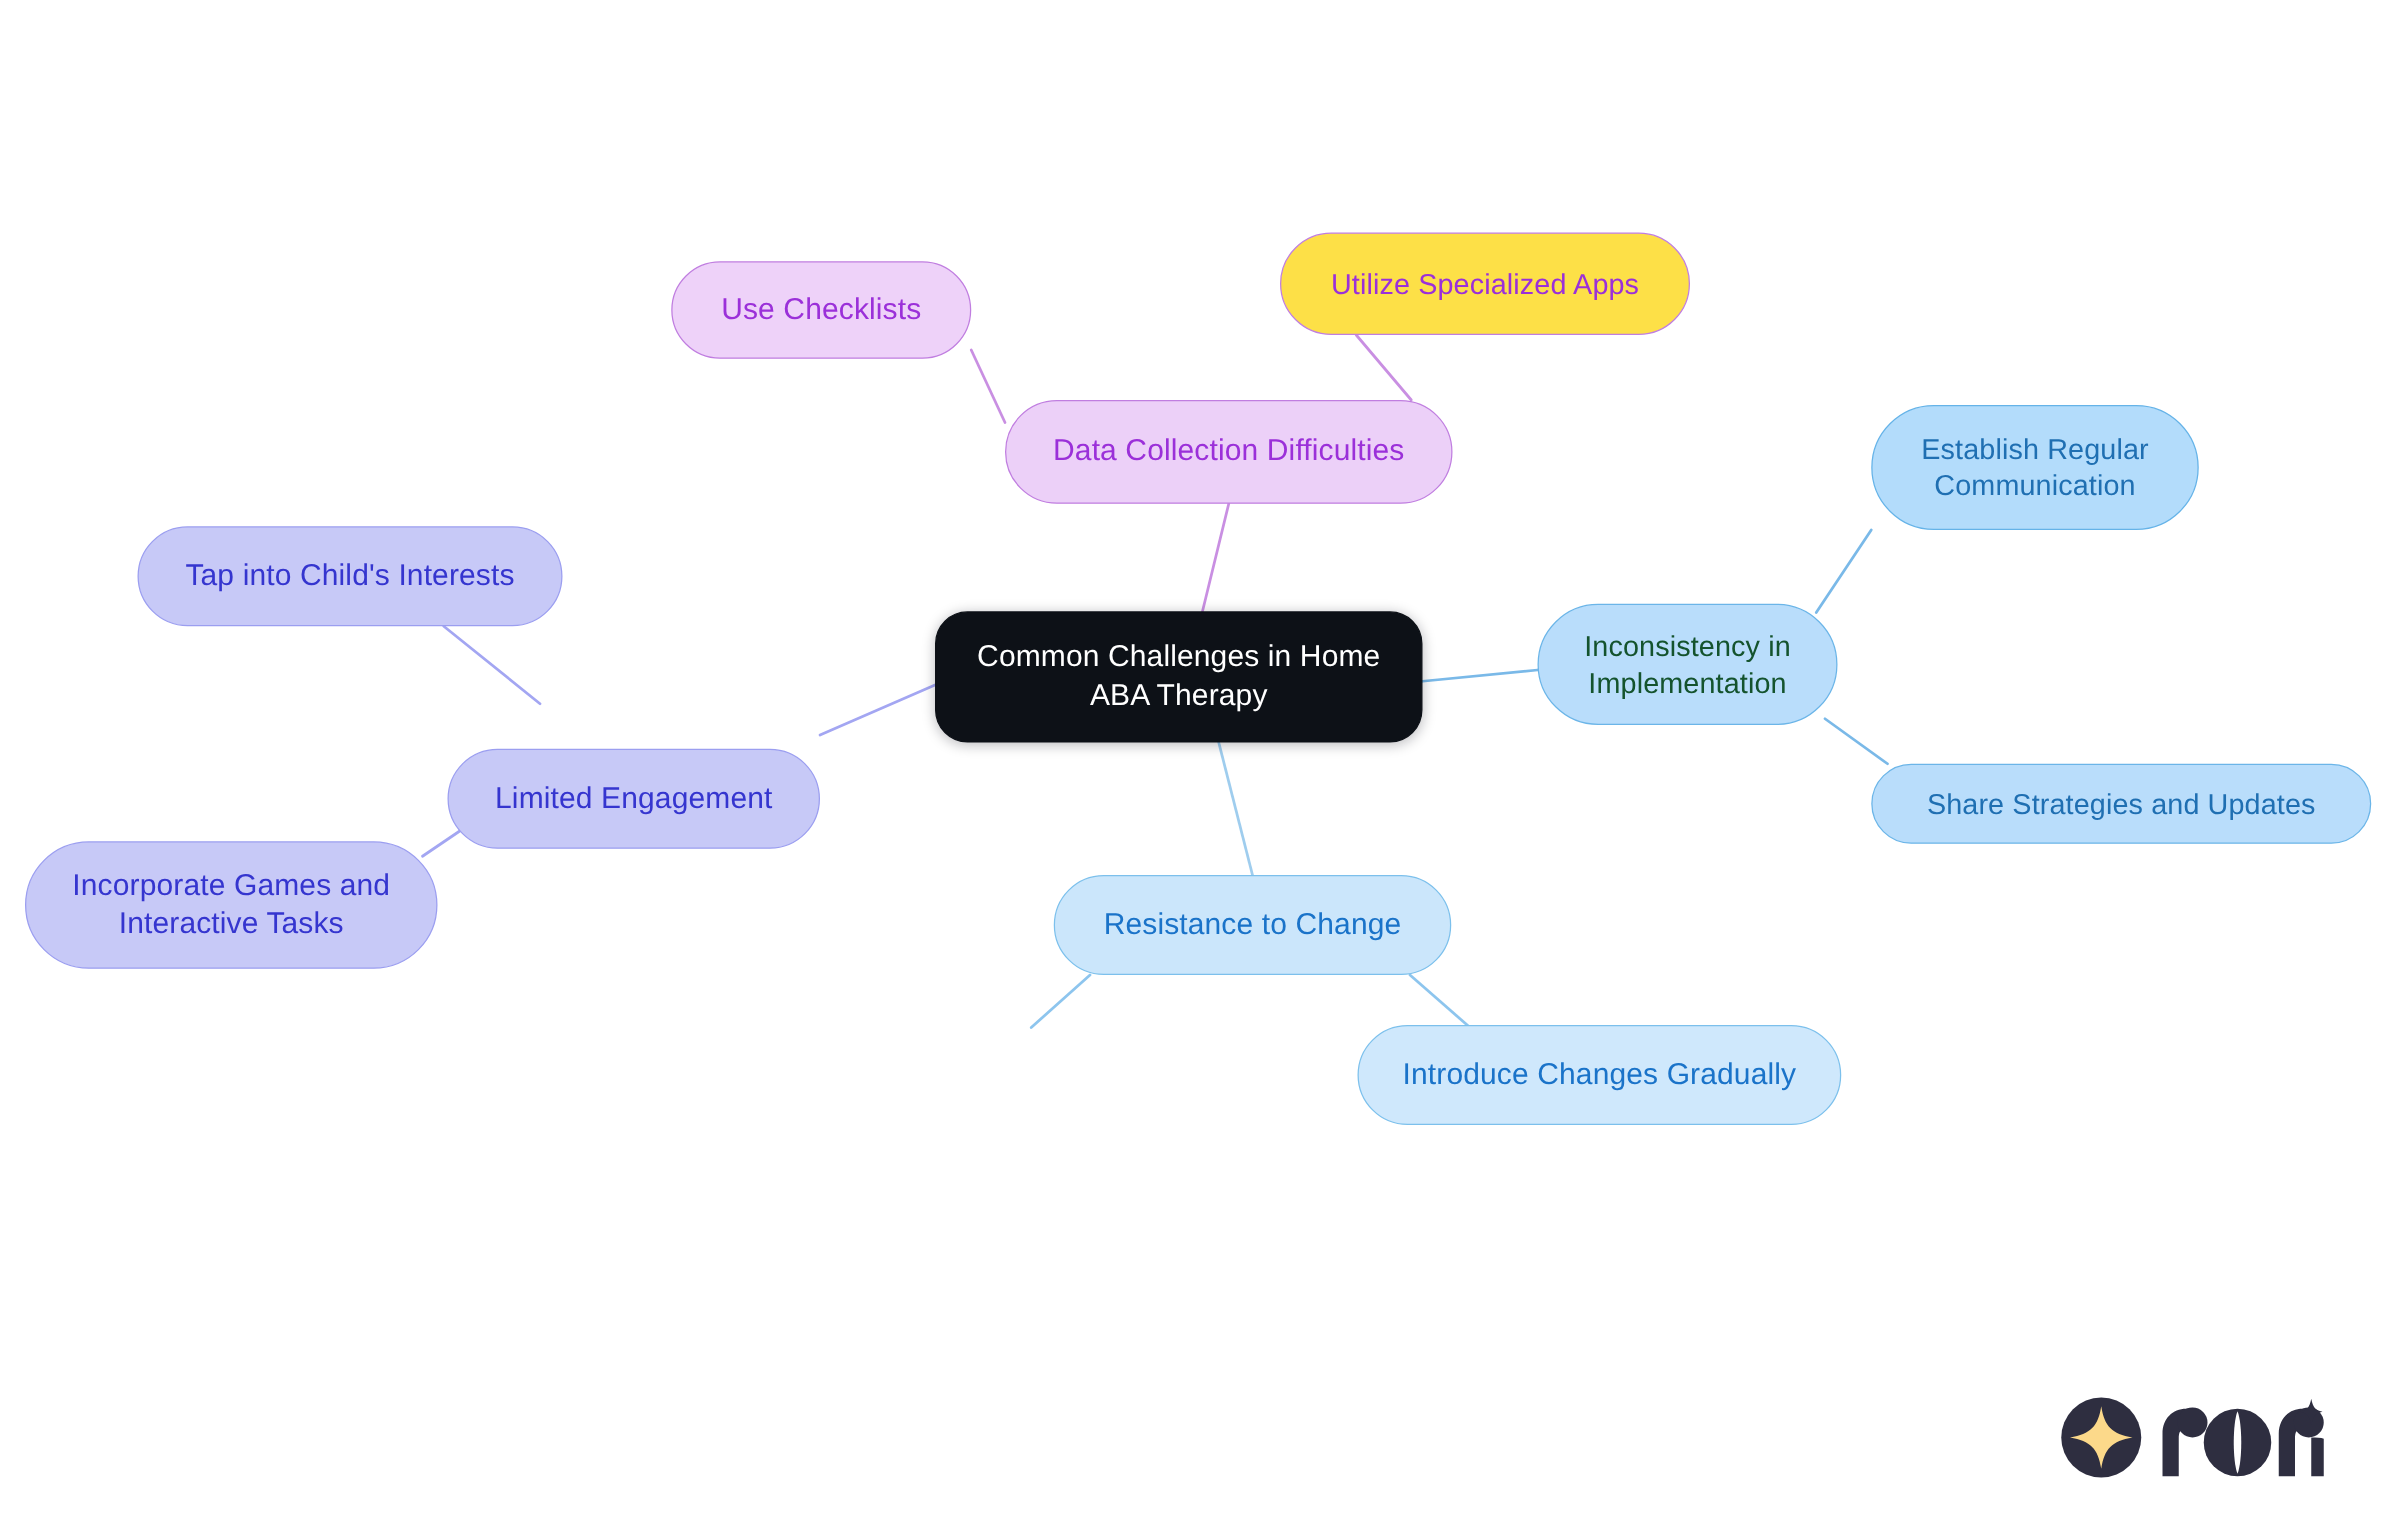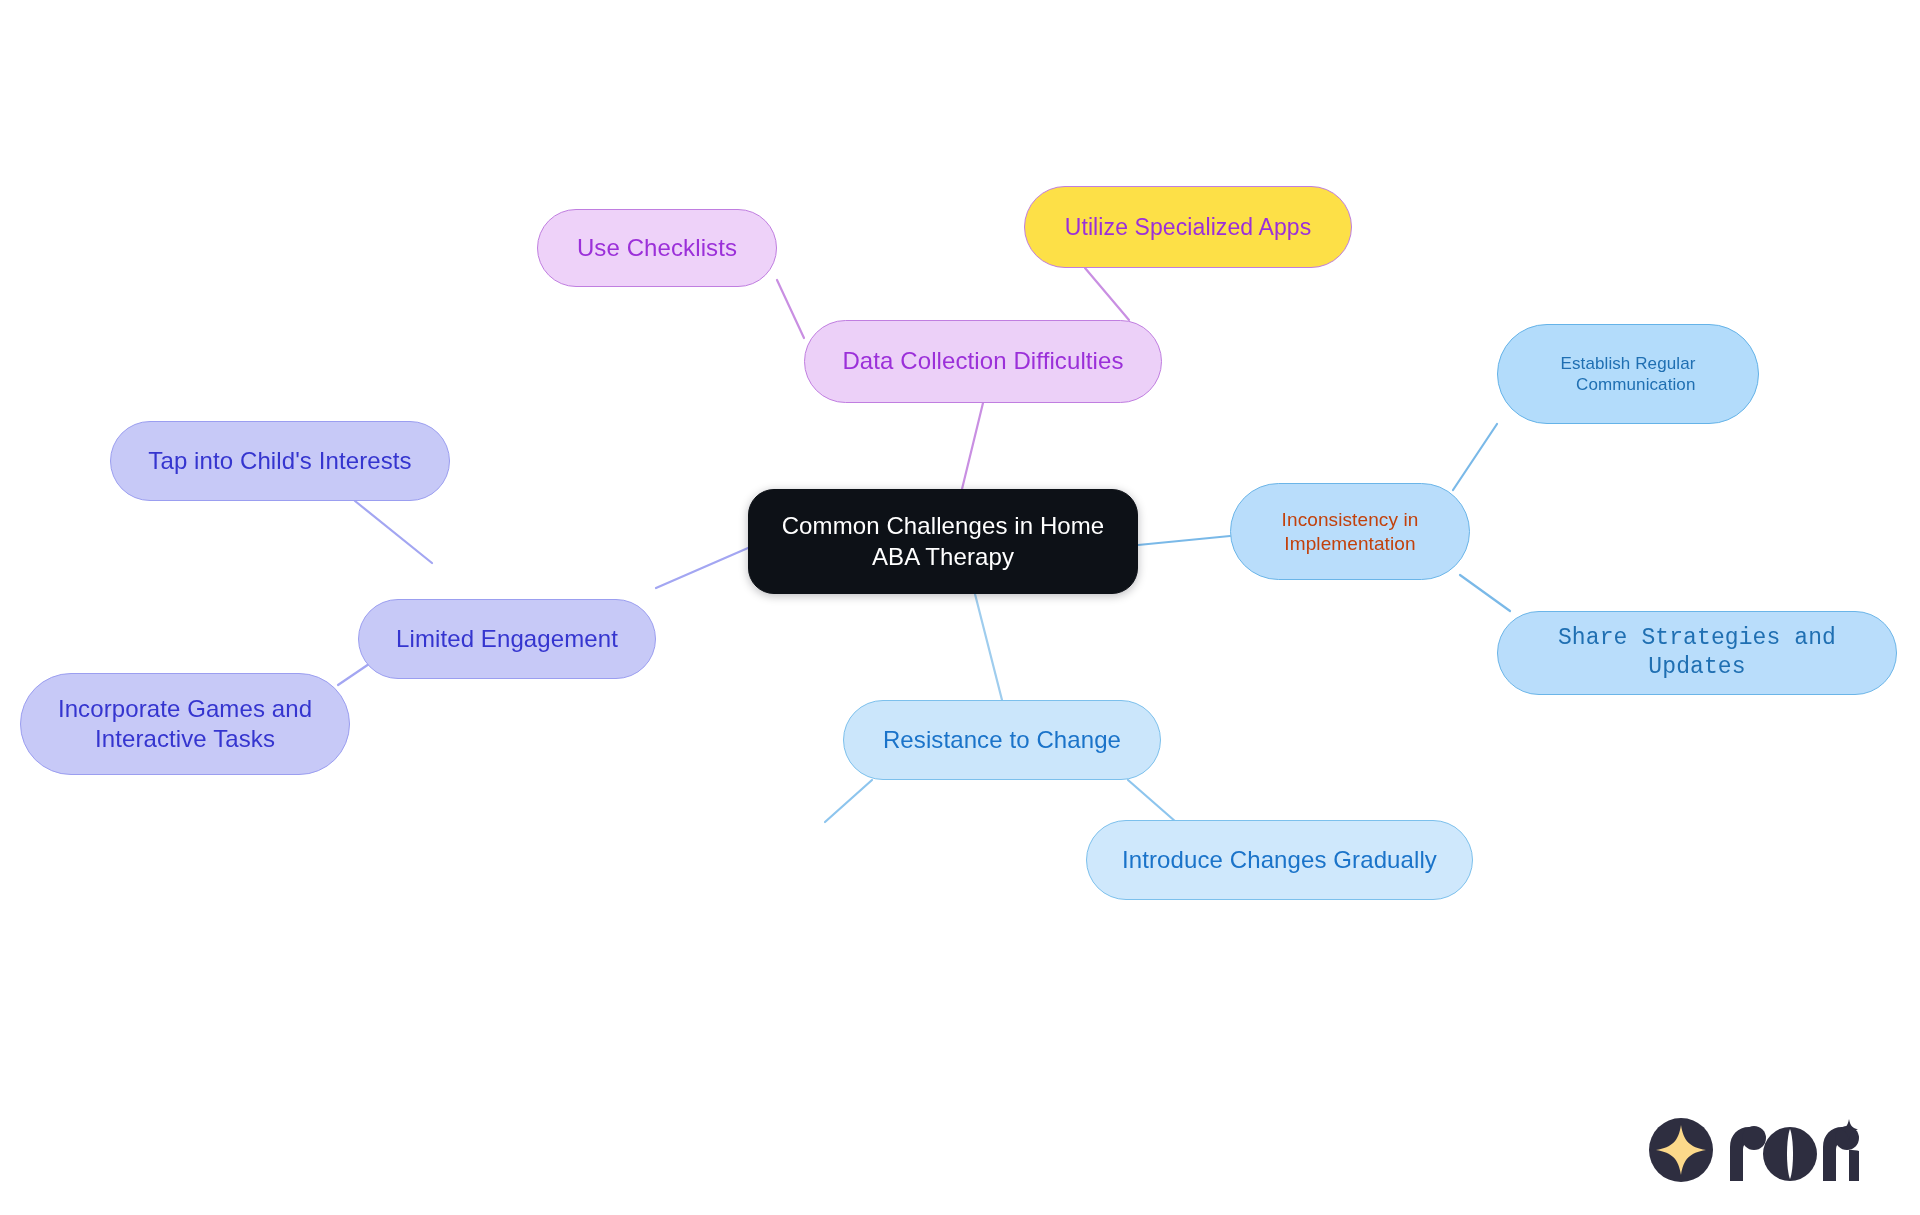--- a/index.html
+++ b/index.html
@@ -73,25 +73,25 @@
       <line x1="400" y1="643" x2="338" y2="685" stroke="#a3a6f2" stroke-width="2.2" stroke-linecap="round"></line>
     </svg>
 
   <div class="node root" style="left: 748px; top: 489px; width: 390px; height: 105px; background: rgb(13, 17, 23); border-color: rgb(13, 17, 23); color: rgb(255, 255, 255); font-size: 24px; text-align: center;"><span>Common Challenges in Home
 ABA Therapy</span></div>
 
   <div class="node" style="left: 804px; top: 320px; width: 358px; height: 83px; background: rgb(236, 208, 248); border-color: rgb(192, 126, 224); color: rgb(155, 48, 217); font-size: 24px;"><span>Data Collection Difficulties</span></div>
   <div class="node" style="left: 537px; top: 209px; width: 240px; height: 78px; background: rgb(238, 210, 249); border-color: rgb(192, 126, 224); color: rgb(155, 48, 217); font-size: 24px;"><span>Use Checklists</span></div>
   <div class="node" style="left: 1024px; top: 186px; width: 328px; height: 82px; background: #fde047; border-color: rgb(192, 126, 224); color: rgb(155, 48, 217); font-size: 23px;"><span>Utilize Specialized Apps</span></div>
 
-  <div class="node" style="left: 1230px; top: 483px; width: 240px; height: 97px; background: rgb(185, 221, 251); border-color: rgb(107, 181, 232); color: #c2410c; font-size: 19px;"><span>Inconsistency in
+  <div class="node" style="left: 1230px; top: 483px; width: 240px; height: 97px; background: rgb(185, 221, 251); border-color: rgb(107, 181, 232); color: #14532d; font-size: 23px;"><span>Inconsistency in
 Implementation</span></div>
-  <div class="node" style="left: 1497px; top: 324px; width: 262px; height: 100px; background: rgb(179, 220, 251); border-color: rgb(101, 179, 232); color: rgb(31, 111, 178); font-size: 17px; text-align: right;"><span>Establish Regular
+  <div class="node" style="left: 1497px; top: 324px; width: 262px; height: 100px; background: rgb(179, 220, 251); border-color: rgb(101, 179, 232); color: rgb(31, 111, 178); font-size: 23px;"><span>Establish Regular
 Communication</span></div>
-  <div class="node" style="left: 1497px; top: 611px; width: 400px; height: 84px; background: rgb(185, 221, 251); border-color: rgb(107, 181, 232); color: rgb(31, 111, 178); font-size: 23px; font-family: Liberation Mono, monospace;"><span>Share Strategies and Updates</span></div>
+  <div class="node" style="left: 1497px; top: 611px; width: 400px; height: 64px; background: rgb(185, 221, 251); border-color: rgb(107, 181, 232); color: rgb(31, 111, 178); font-size: 23px;"><span>Share Strategies and Updates</span></div>
 
   <div class="node" style="left: 843px; top: 700px; width: 318px; height: 80px; background: rgb(203, 230, 251); border-color: rgb(124, 192, 236); color: rgb(26, 115, 201); font-size: 24px;"><span>Resistance to Change</span></div>
   <div class="node" style="left: 1086px; top: 820px; width: 387px; height: 80px; background: rgb(207, 232, 252); border-color: rgb(124, 192, 236); color: rgb(26, 115, 201); font-size: 24px;"><span>Introduce Changes Gradually</span></div>
 
   <div class="node" style="left: 358px; top: 563px; width: 298px; height: 80px; background: rgb(199, 201, 247); border-color: rgb(155, 158, 240); color: rgb(53, 53, 207); font-size: 24px; margin-top: 36px;"><span>Limited Engagement</span></div>
   <div class="node" style="left: 110px; top: 421px; width: 340px; height: 80px; background: rgb(199, 201, 247); border-color: rgb(155, 158, 240); color: rgb(53, 53, 207); font-size: 24px;"><span>Tap into Child's Interests</span></div>
   <div class="node" style="left: 20px; top: 673px; width: 330px; height: 102px; background: rgb(199, 201, 247); border-color: rgb(155, 158, 240); color: rgb(53, 53, 207); font-size: 24px;"><span>Incorporate Games and
 Interactive Tasks</span></div>
 
   <div id="logo" style="left: 1648px; top: 1117px;">

